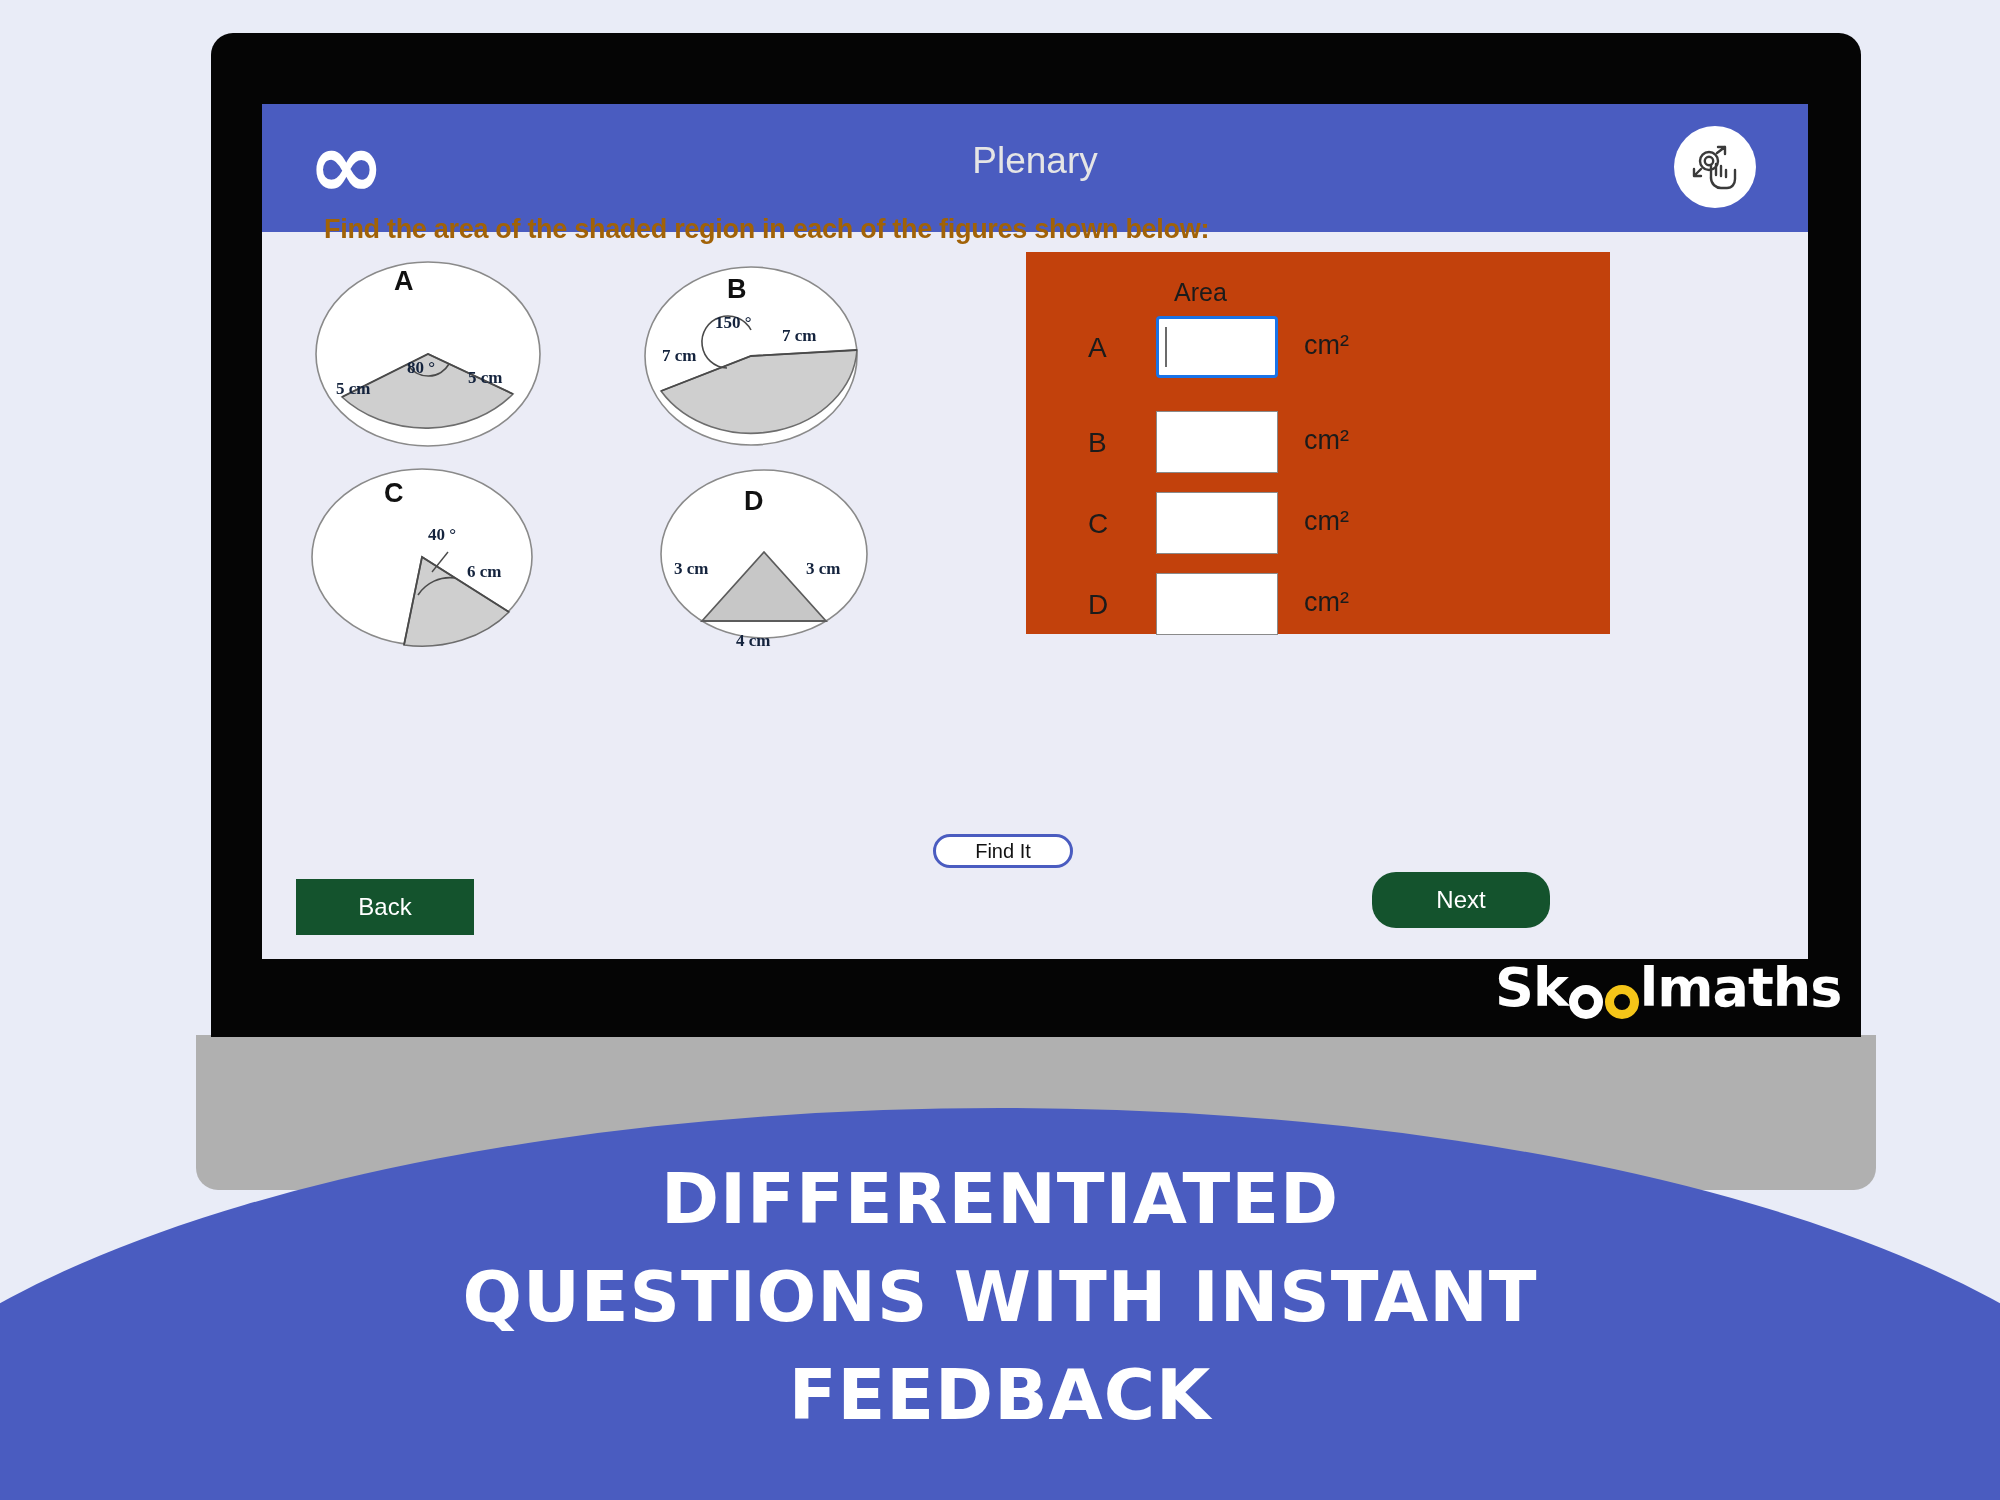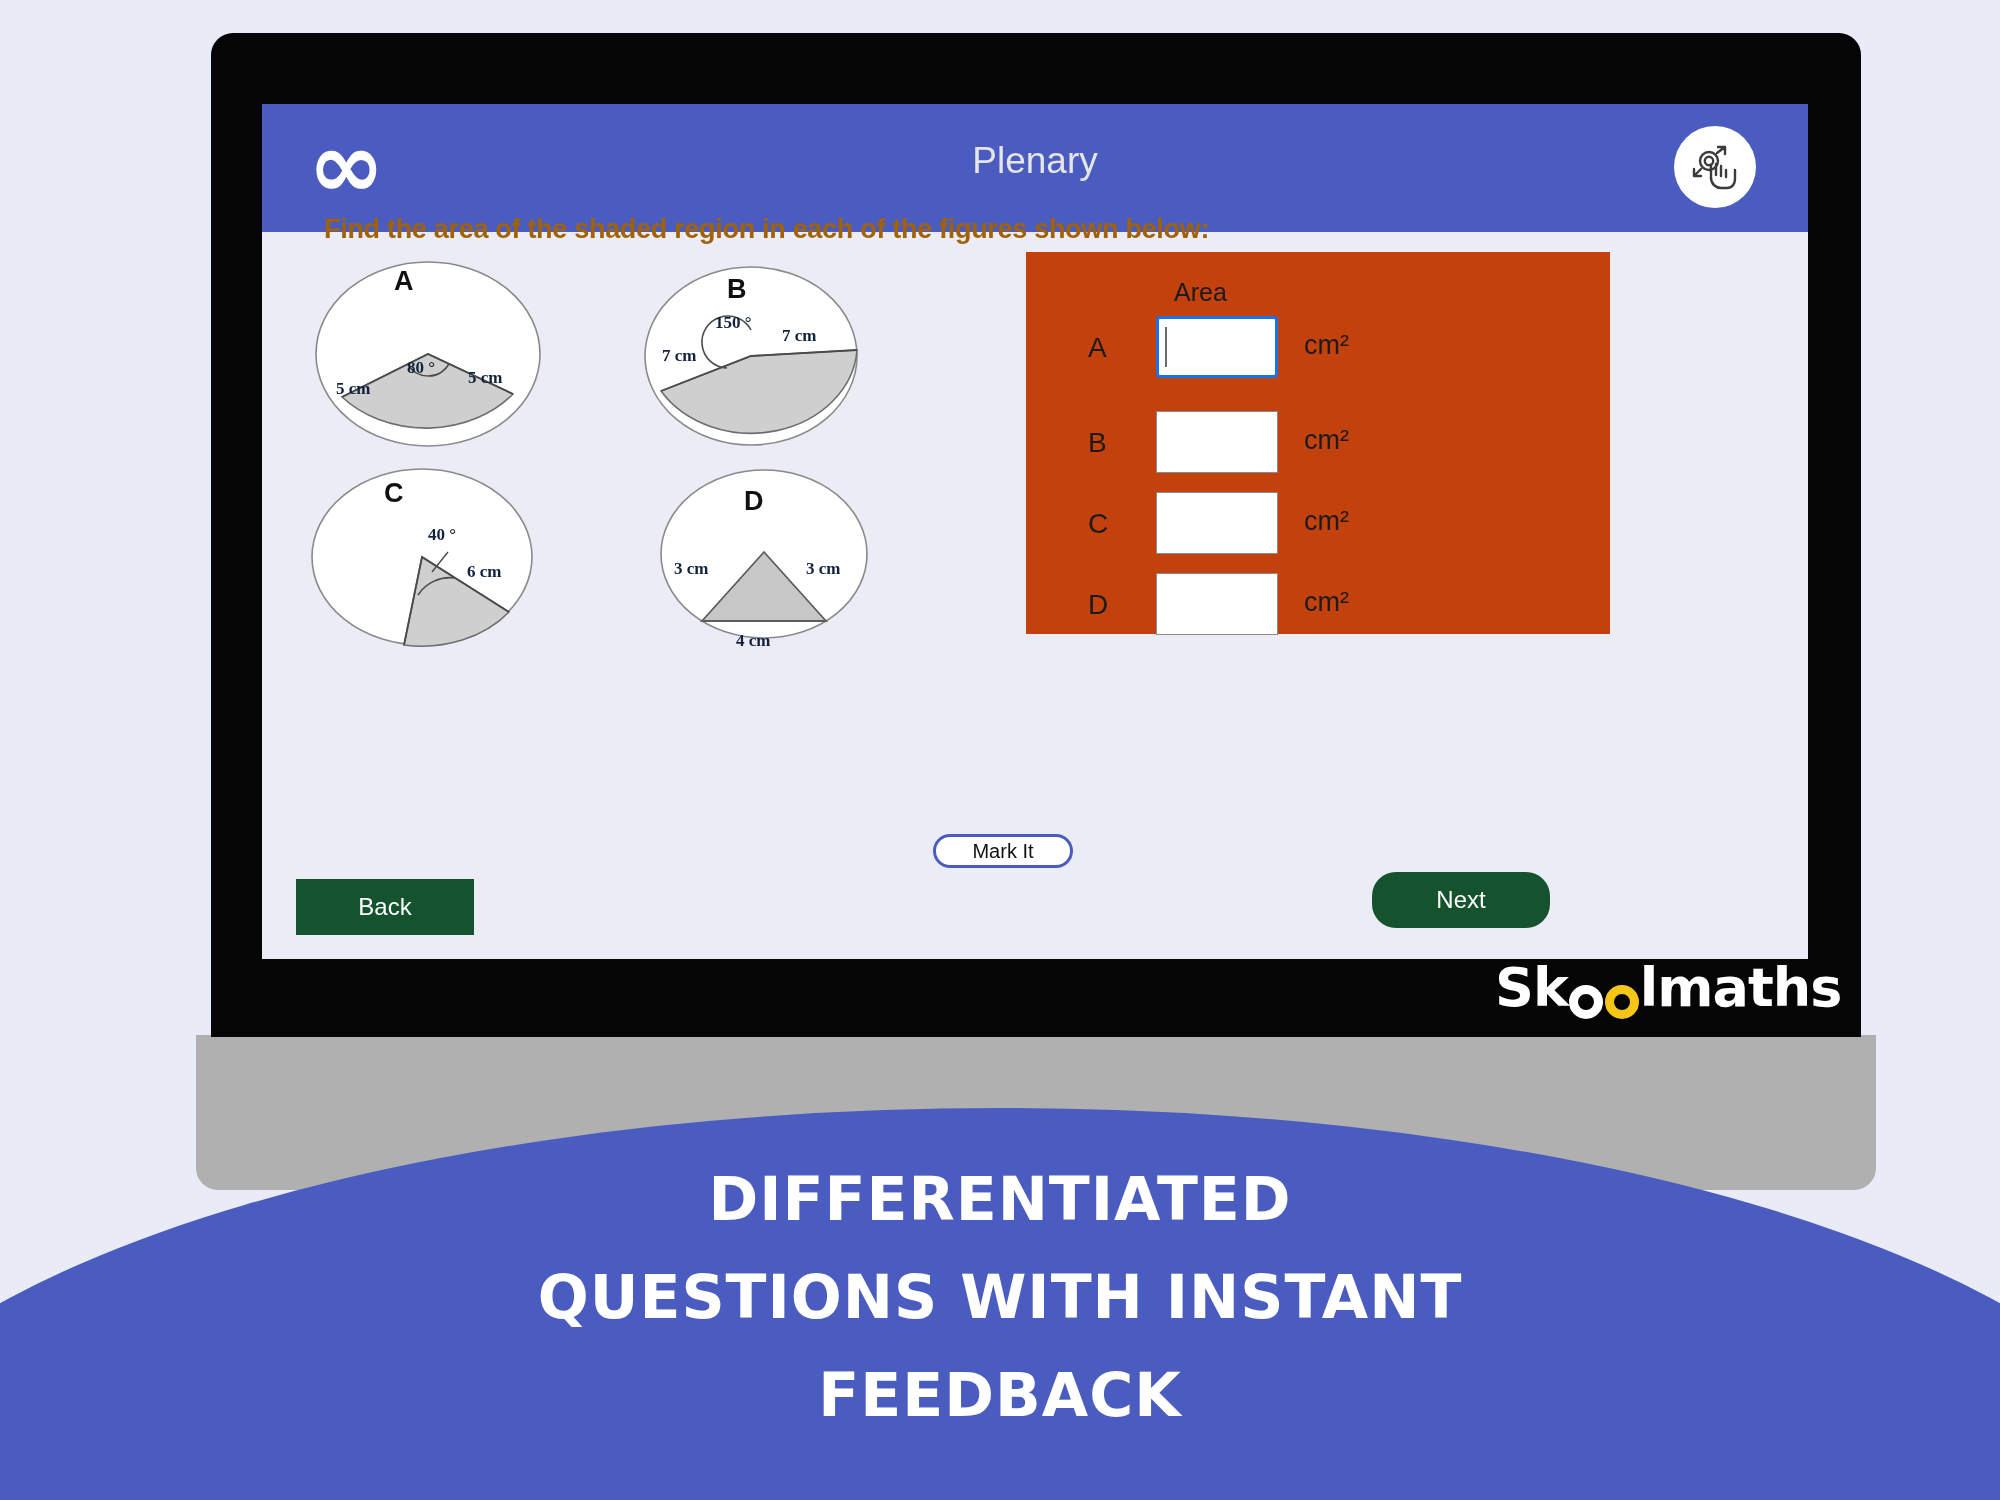--- a/index.html
+++ b/index.html
@@ -141,21 +141,21 @@
   .banner {
     position: absolute; left: -190px; top: 1108px;
     width: 2380px; height: 820px;
     background: #4a5cc0;
     border-radius: 50% 50% 0 0 / 52% 52% 0 0;
   }
   .banner-text {
     position: absolute; left: 0; right: 0; top: 1150px;
     text-align: center; color: #ffffff;
     font-family: "DejaVu Sans", sans-serif;
-    font-weight: 700; font-size: 60px; line-height: 98px;
+    font-weight: 700; font-size: 70px; line-height: 98px;
     letter-spacing: 1px;
   }
   .banner-text div { white-space: nowrap; }
 </style>
 </head>
 <body>
 
 <div id="stage">
 
   <div class="laptop-base"></div>
@@ -258,21 +258,21 @@
         <span class="ans-unit">cm²</span>
       </div>
 
       <div class="ans-row" style="top:321px;">
         <span class="ans-letter">D</span>
         <div class="ans-input"></div>
         <span class="ans-unit">cm²</span>
       </div>
     </div>
 
-    <div class="mark-it">Mark It</div>
+    <div class="mark-it">Find It</div>
     <div class="nav-btn btn-back">Back</div>
     <div class="nav-btn btn-next">Next</div>
   </div>
 
   <div class="brand">
     <span>Sk</span>
     <span class="oo">
       <span class="ring"></span>
       <span class="ring gold"></span>
     </span>

